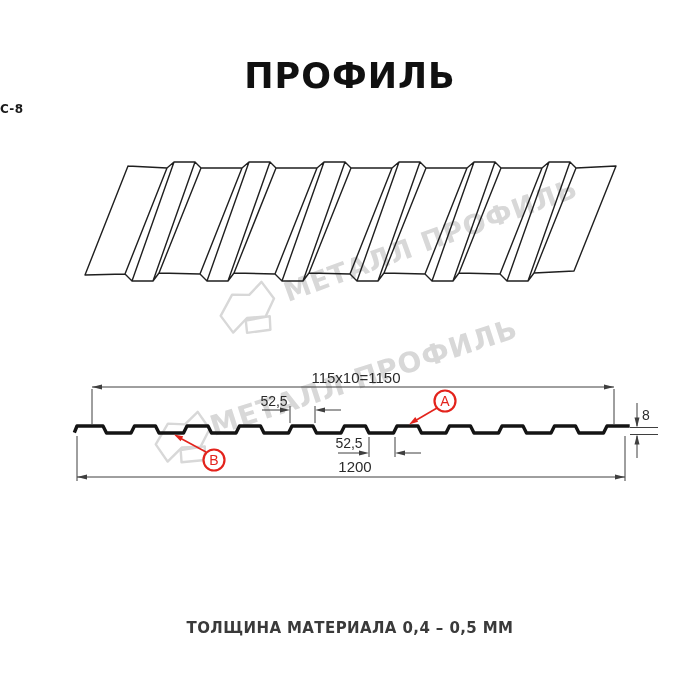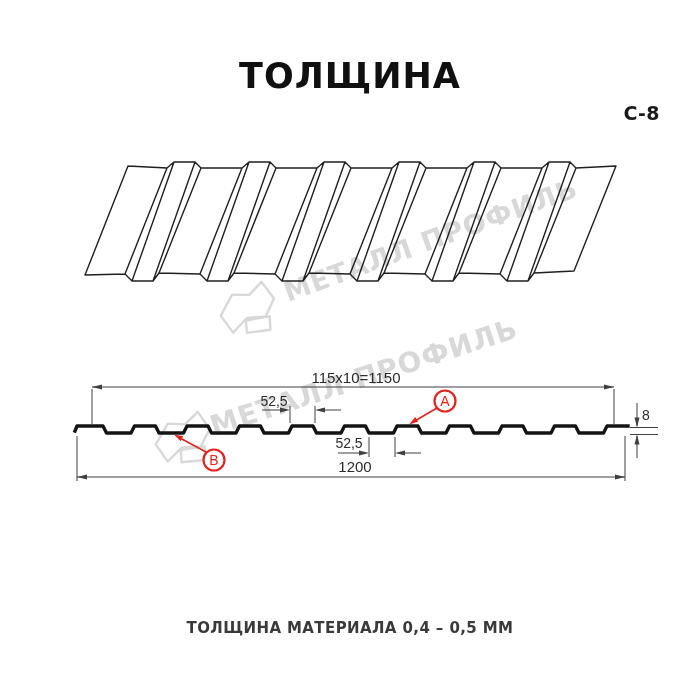--- a/index.html
+++ b/index.html
@@ -6,22 +6,22 @@
   body{
     width:700px;height:700px;background:#ffffff;position:relative;overflow:hidden;
     font-family:"Liberation Sans",sans-serif;
   }
   .title{
     position:absolute;top:56px;left:0;width:700px;text-align:center;
     font-family:"DejaVu Sans",sans-serif;font-weight:800;font-size:35px;
     letter-spacing:1px;color:#101010;
   }
   .subtitle{
-    position:absolute;top:102px;left:0;width:660px;text-align:right;
-    font-family:"DejaVu Sans",sans-serif;font-weight:700;font-size:19px;
+    position:absolute;top:102px;left:0;width:660px;text-align:left;
+    font-family:"DejaVu Sans",sans-serif;font-weight:700;font-size:12px;
     letter-spacing:.5px;color:#1a1a1a;
   }
   .footer{
     position:absolute;top:619px;left:0;width:700px;text-align:center;
     font-family:"DejaVu Sans",sans-serif;font-weight:700;font-size:15px;
     letter-spacing:.4px;color:#3a3a3a;
   }
   svg{position:absolute;left:0;top:0;}
   .wm-text{
     font-family:"DejaVu Sans",sans-serif;font-weight:700;fill:#d8d8d8;letter-spacing:1px;
@@ -34,21 +34,21 @@
   .dim-label-sm{font-family:"Liberation Sans",sans-serif;font-size:14px;fill:#2b2b2b;}
   .red-line{stroke:#e3231c;stroke-width:1.6;fill:none;}
   .red-circle{stroke:#e3231c;stroke-width:2.2;fill:#ffffff;}
   .red-arrow{fill:#e3231c;stroke:none;}
   .red-letter{font-family:"Liberation Sans",sans-serif;font-size:14px;fill:#e3231c;text-anchor:middle;}
   .wm-logo{stroke:#d8d8d8;stroke-width:2.4;fill:none;stroke-linejoin:round;}
 </style>
 </head>
 <body>
 
-<div class="title">ТОЛЩИНА</div>
+<div class="title">ПРОФИЛЬ</div>
 <div class="subtitle">С-8</div>
 
 <svg width="700" height="700" viewBox="0 0 700 700">
 
   <g transform="translate(288,302) rotate(-20)">
     <g class="wm-logo" transform="translate(-70,-30)">
       <path d="M2,20 L20,4 L36,10 L52,2 L58,22 L44,36 L26,31 L8,40 Z"></path>
       <path d="M24,33 L48,37 L44,50 L21,45 Z"></path>
     </g>
     <text class="wm-text" x="0" y="0" font-size="27">МЕТАЛЛ ПРОФИЛЬ</text>

